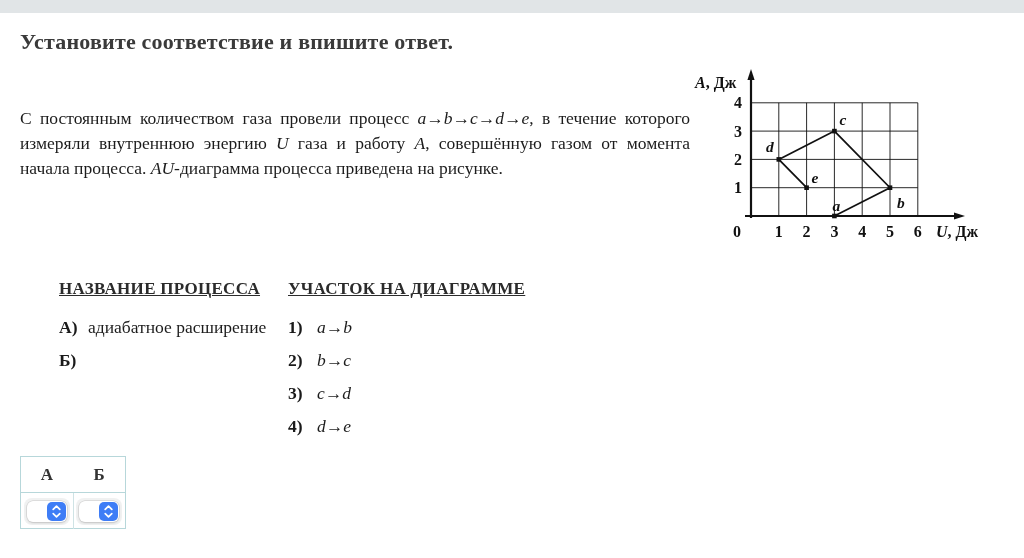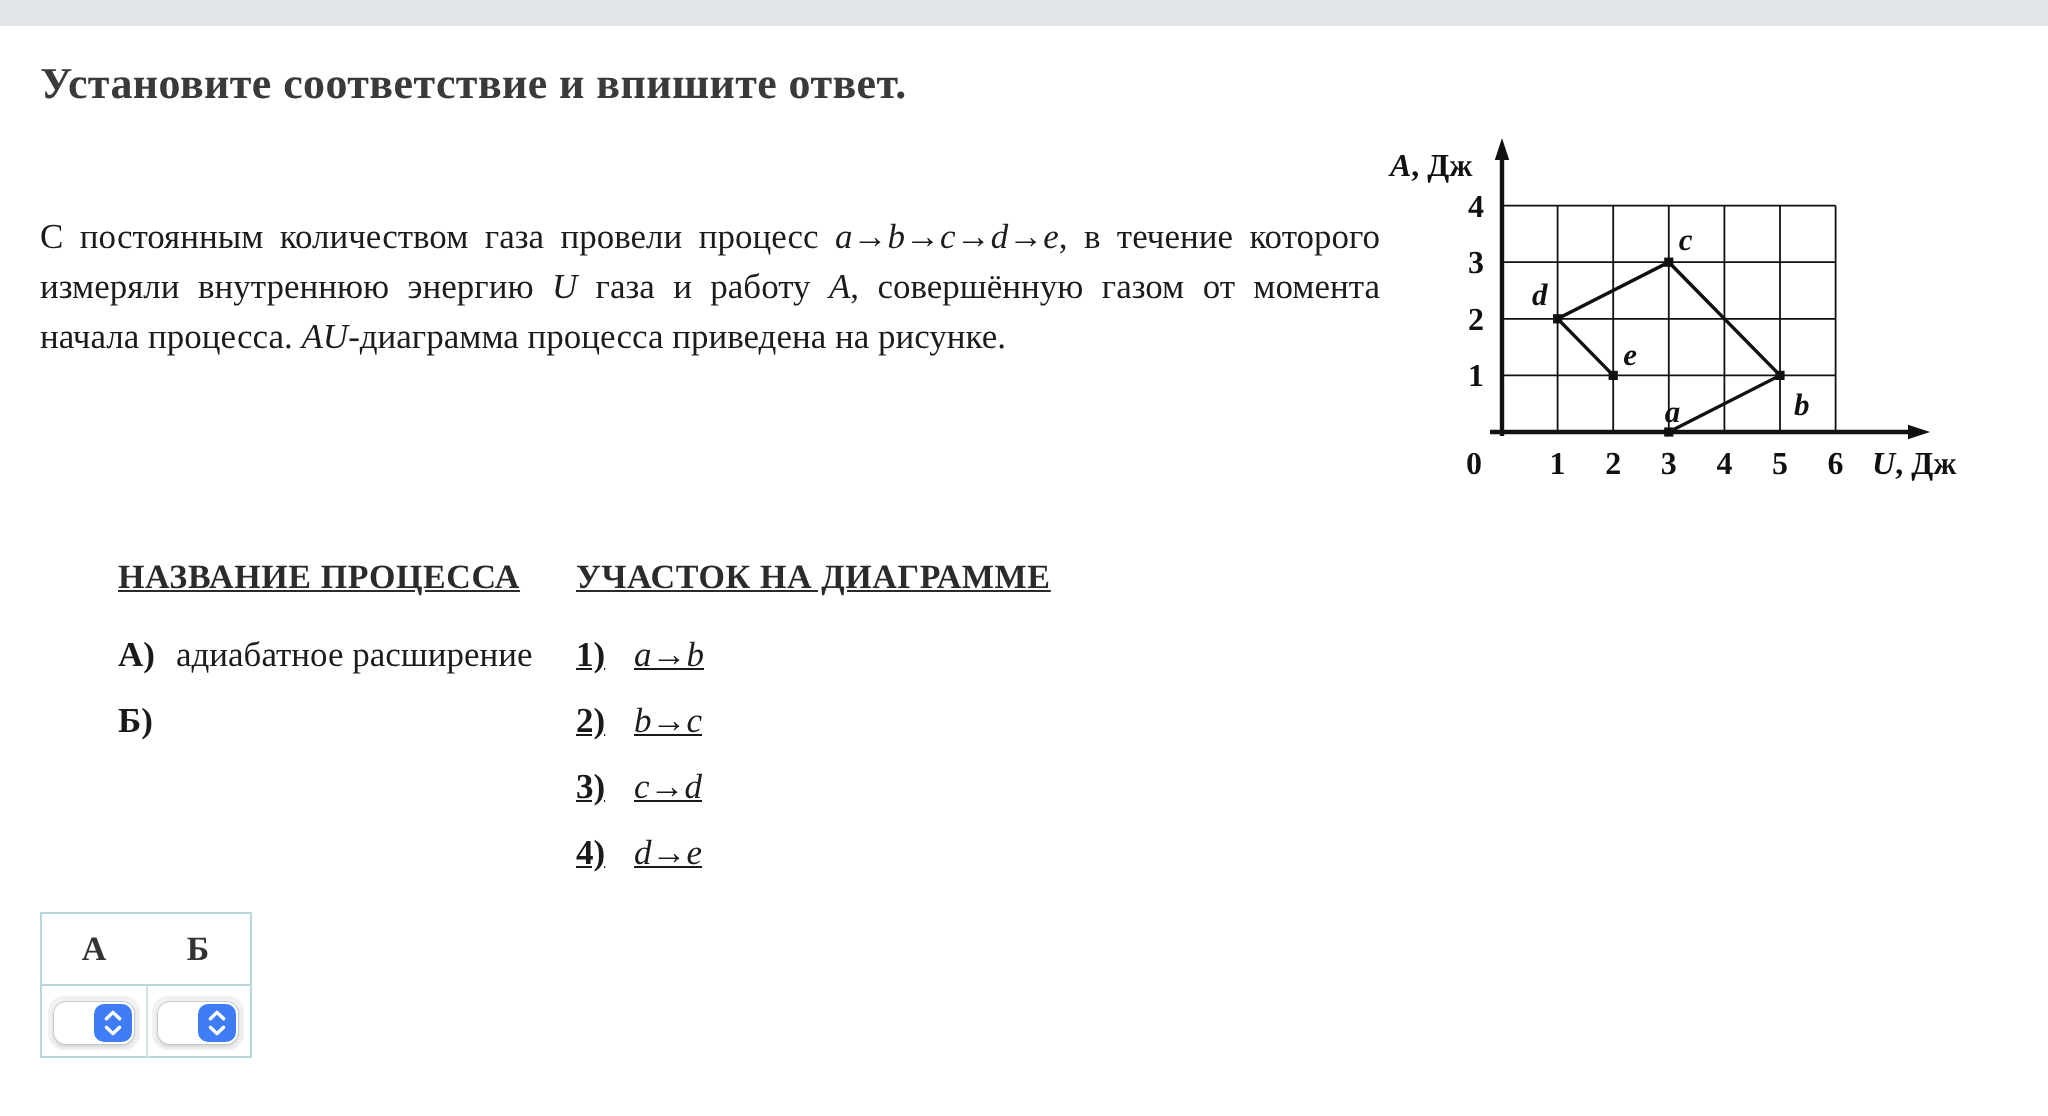--- a/index.html
+++ b/index.html
@@ -15,21 +15,21 @@
   }
   .problem-text {
     position:absolute; left:20px; top:66px; width:670px;
     font-size:17.5px; line-height:25px; text-align:justify; color:#1c1c1c;margin-top:40px;
   }
   .problem-text p { margin:0; }
   .seg-i { font-style:italic; }
   .seg-u { text-decoration:underline; }
   .col { position:absolute; top:279px; }
   .col-left  { left:46px;  width:240px;margin-left:13px; }
-  .col-right { left:288px; width:260px;text-decoration:underline; }
+  .col-right { left:288px; width:260px; }
   .col-header {
     font-size:17px; font-weight:bold; color:#2b2b2b;
     text-decoration:underline; letter-spacing:.3px; margin-bottom:18px;
   }
   .match-item { display:flex; align-items:baseline; margin-bottom:15px; font-size:17.5px; height:18px; }
   .match-key { font-weight:bold; width:29px; flex:0 0 29px; }
   .match-label { color:#1c1c1c; }
   .col-right .match-label { font-style:italic; }
   .diagram { position:absolute; left:688px; top:62px; width:336px; height:190px; }
   .answer-table {

